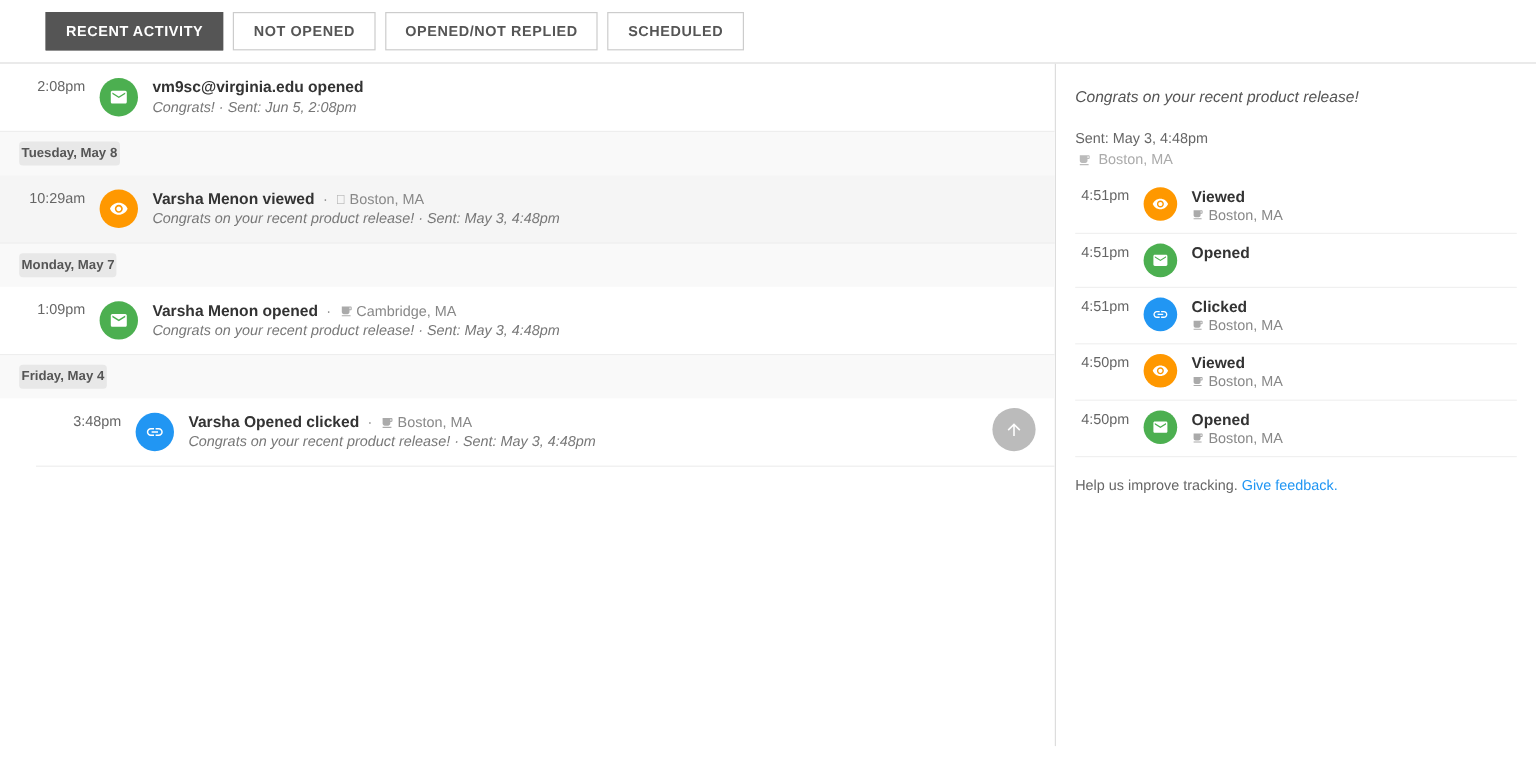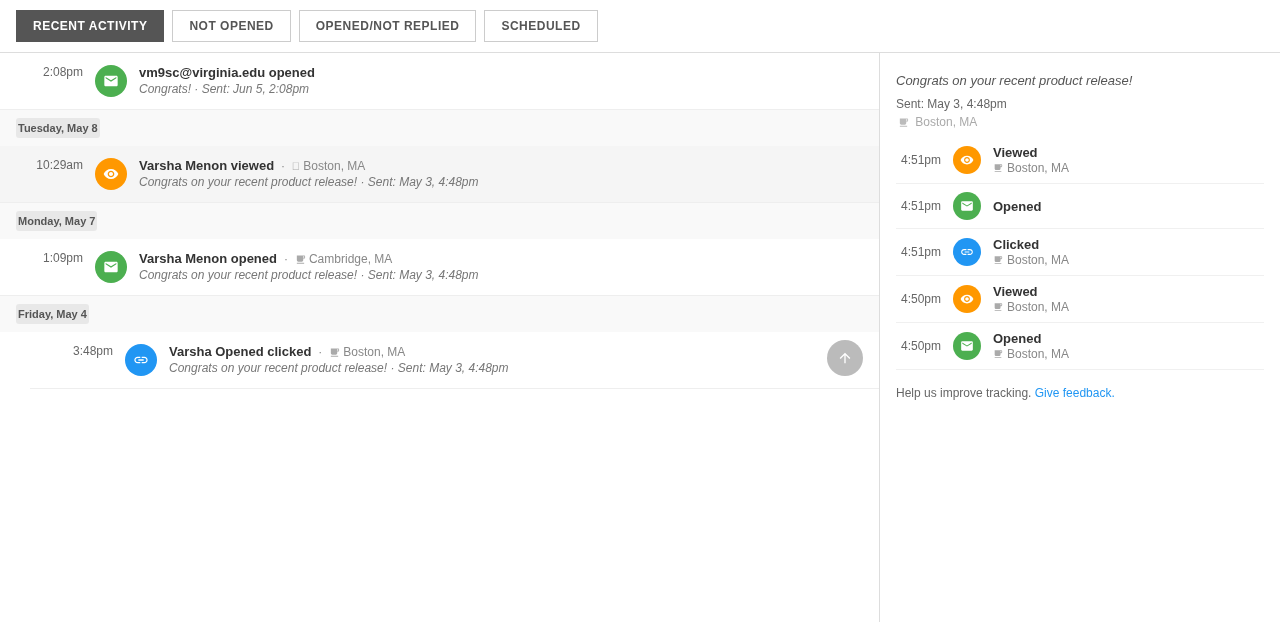--- a/index.html
+++ b/index.html
@@ -25,20 +25,21 @@
       font-weight: 600;
       letter-spacing: 0.5px;
       border: 1px solid #ccc;
       cursor: pointer;
       text-transform: uppercase;
     }
     .tab.active {
       background: #555;
       color: #fff;
       border-color: #555;
+      margin-left: 22px;
     }
     .tab:not(.active) {
       background: #fff;
       color: #555;
     }
 
     
     .main-container {
       display: flex;
       height: calc(631px - 62px);
@@ -49,21 +50,21 @@
     .left-panel {
       flex: 1;
       border-right: 1px solid #ddd;
       overflow-y: auto;
     }
 
     
     .activity-item {
       display: flex;
       align-items: flex-start;
-      padding: 12px 28px;
+      padding: 12px 16px;
       border-bottom: 1px solid #eee;
       gap: 12px;
       position: relative;
     }
     .activity-item.highlighted {
       background: #f5f5f5;
     }
     .activity-time {
       width: 55px;
       font-size: 12px;
@@ -152,34 +153,34 @@
     }
     .contact-subject {
       font-size: 13px;
       font-style: italic;
       color: #555;
       margin-top: 4px;
     }
     .contact-sent {
       font-size: 12px;
       color: #666;
-      margin-top: 9px;
+      margin-top: 20px;
     }
     .contact-location-top {
       font-size: 12px;
       color: #aaa;
       margin-top: 4px;
       margin-bottom: 8px;
       padding-left: 2px;
     }
 
     
     .timeline-item {
       display: flex;
-      align-items: center;
+      align-items: flex-start;
       padding: 8px 0;
       border-bottom: 1px solid #f0f0f0;
       gap: 12px;
     }
     .timeline-time {
       width: 45px;
       font-size: 12px;
       color: #666;
       flex-shrink: 0;
       text-align: right;

